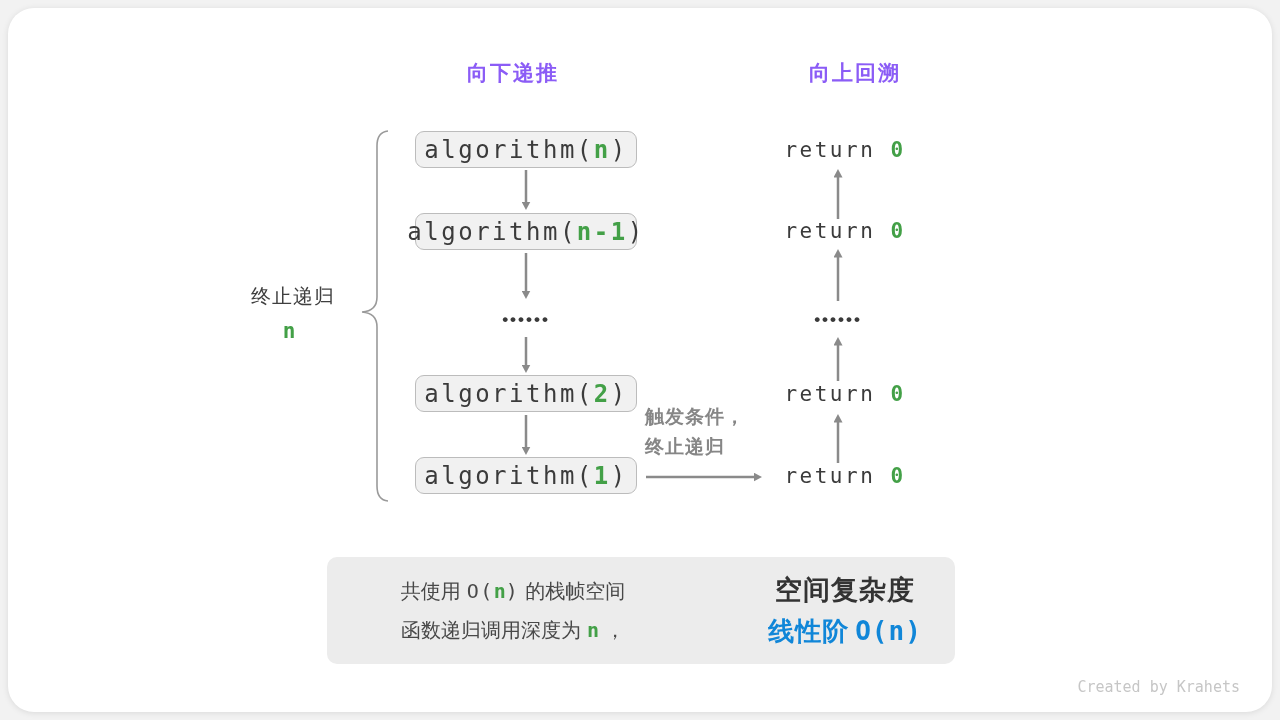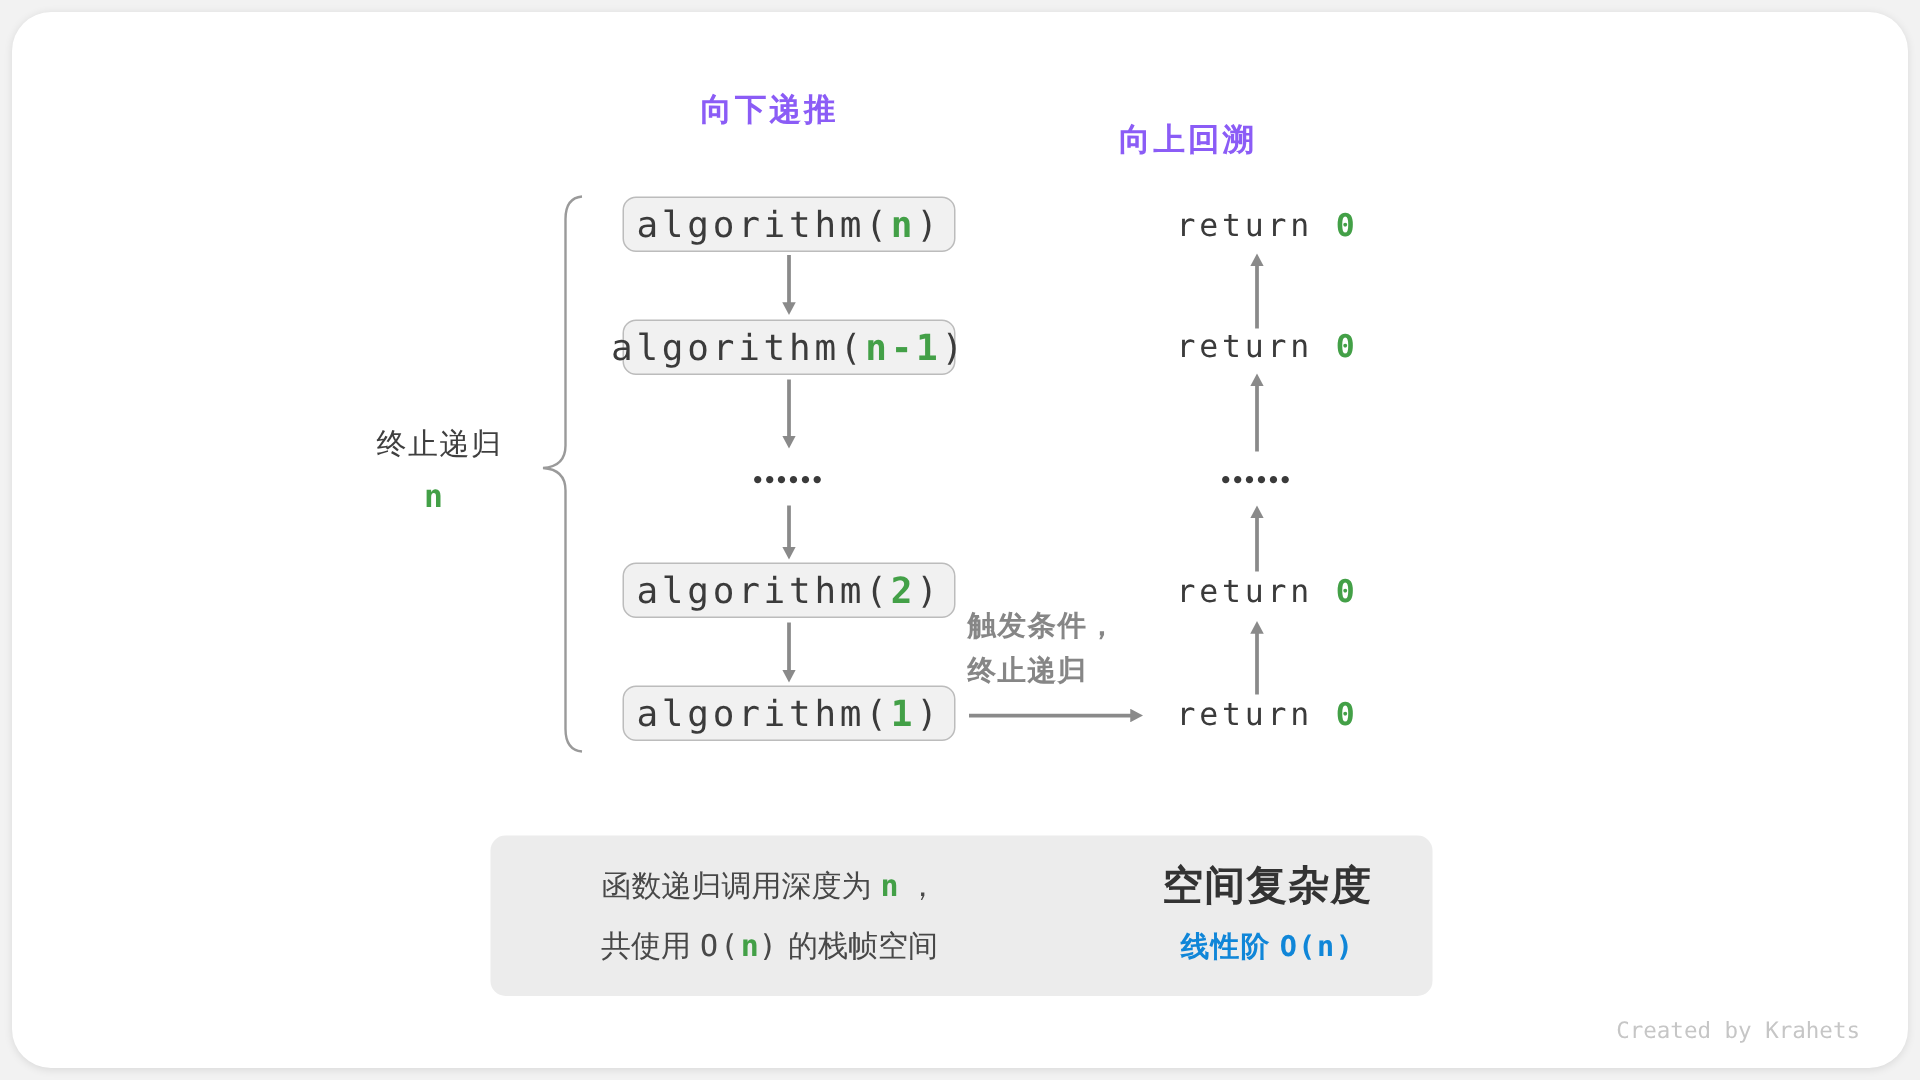--- a/index.html
+++ b/index.html
@@ -55,21 +55,21 @@
     font-size: 20px; color: #484848; line-height: 39px; white-space: nowrap;
   }
   .summary-left .code-sm { font-family: "DejaVu Sans Mono", monospace; font-size: 20px; letter-spacing: 1.5px; }
   .summary-left .em { margin: 0 6px; font-size: 20px; }
   .summary-right {
     position: absolute; left: 745px; top: 557px; width: 200px; height: 107px;
     display: flex; flex-direction: column; align-items: center; justify-content: center;
     line-height: 41px; white-space: nowrap;
   }
   .space-title { font-size: 27px; font-weight: 700; color: #333333; letter-spacing: 1px; }
-  .space-result { font-size: 19px; font-weight: 700; color: #1086d8; letter-spacing: 1px; }
+  .space-result { font-size: 26px; font-weight: 700; color: #1086d8; letter-spacing: 1px; }
   .space-result .code-sm { font-family: "DejaVu Sans Mono", monospace; margin-left: 6px; letter-spacing: 1px; }
   #credit {
     position: absolute; right: 40px; bottom: 24px;
     font-family: "DejaVu Sans Mono", monospace; font-size: 15px; color: #c6c6c6; white-space: nowrap;
   }
   #diagram-svg { position: absolute; left: 0; top: 0; pointer-events: none; }
 </style>
 </head>
 <body>
 
@@ -98,21 +98,21 @@
       <line x1="838" y1="381" x2="838" y2="344" marker-end="url(#ah)"></line>
       <line x1="838" y1="463" x2="838" y2="421" marker-end="url(#ah)"></line>
     </g>
 
     <line x1="646" y1="477" x2="755" y2="477" stroke="#8a8a8a" stroke-width="2.5" marker-end="url(#ah)"></line>
 
     <polygon points="686,605 714,605 714,595 735,615 714,635 714,625 686,625" fill="#c2c2c2"></polygon>
   </svg>
 
   <div class="heading" style="left:513px; top:73px;">向下递推</div>
-  <div class="heading" style="left:792px; top:73px;margin-top:20px;">向上回溯</div>
+  <div class="heading" style="left:855px; top:73px;">向上回溯</div>
 
   <div class="depth-label">终止递归</div>
   <div class="depth-value em">n</div>
 
   <div class="stack-box" style="top:131px;">
     <span class="code-text"><span>algorithm(</span><span class="em">n</span><span>)</span></span>
   </div>
   <div class="stack-box" style="top:213px;">
     <span class="code-text"><span>algorithm(</span><span class="em">n-1</span><span>)</span></span>
   </div>
@@ -129,22 +129,22 @@
   <div class="return-row" style="top:150px;"><span>return </span><span class="em">0</span></div>
   <div class="return-row" style="top:231px;"><span>return </span><span class="em">0</span></div>
   <div class="return-row" style="top:394px;"><span>return </span><span class="em">0</span></div>
   <div class="return-row" style="top:476px;"><span>return </span><span class="em">0</span></div>
 
   <div class="note" style="top:417px;">触发条件，</div>
   <div class="note" style="top:447px;">终止递归</div>
 
   <div id="summary-box"></div>
   <div class="summary-left">
+    <div><span>共使用</span><span class="code-sm" style="margin-left:6px;">O(</span><span class="em" style="margin:0;">n</span><span class="code-sm" style="margin-right:6px;">)</span><span>的栈帧空间</span></div>
     <div><span>函数递归调用深度为</span><span class="em">n</span><span>，</span></div>
-    <div><span>共使用</span><span class="code-sm" style="margin-left:6px;">O(</span><span class="em" style="margin:0;">n</span><span class="code-sm" style="margin-right:6px;">)</span><span>的栈帧空间</span></div>
   </div>
   <div class="summary-right">
     <div class="space-title">空间复杂度</div>
     <div class="space-result"><span>线性阶</span><span class="code-sm">O(n)</span></div>
   </div>
 
   <div id="credit">Created by Krahets</div>
 </div>
 
 </body></html>

